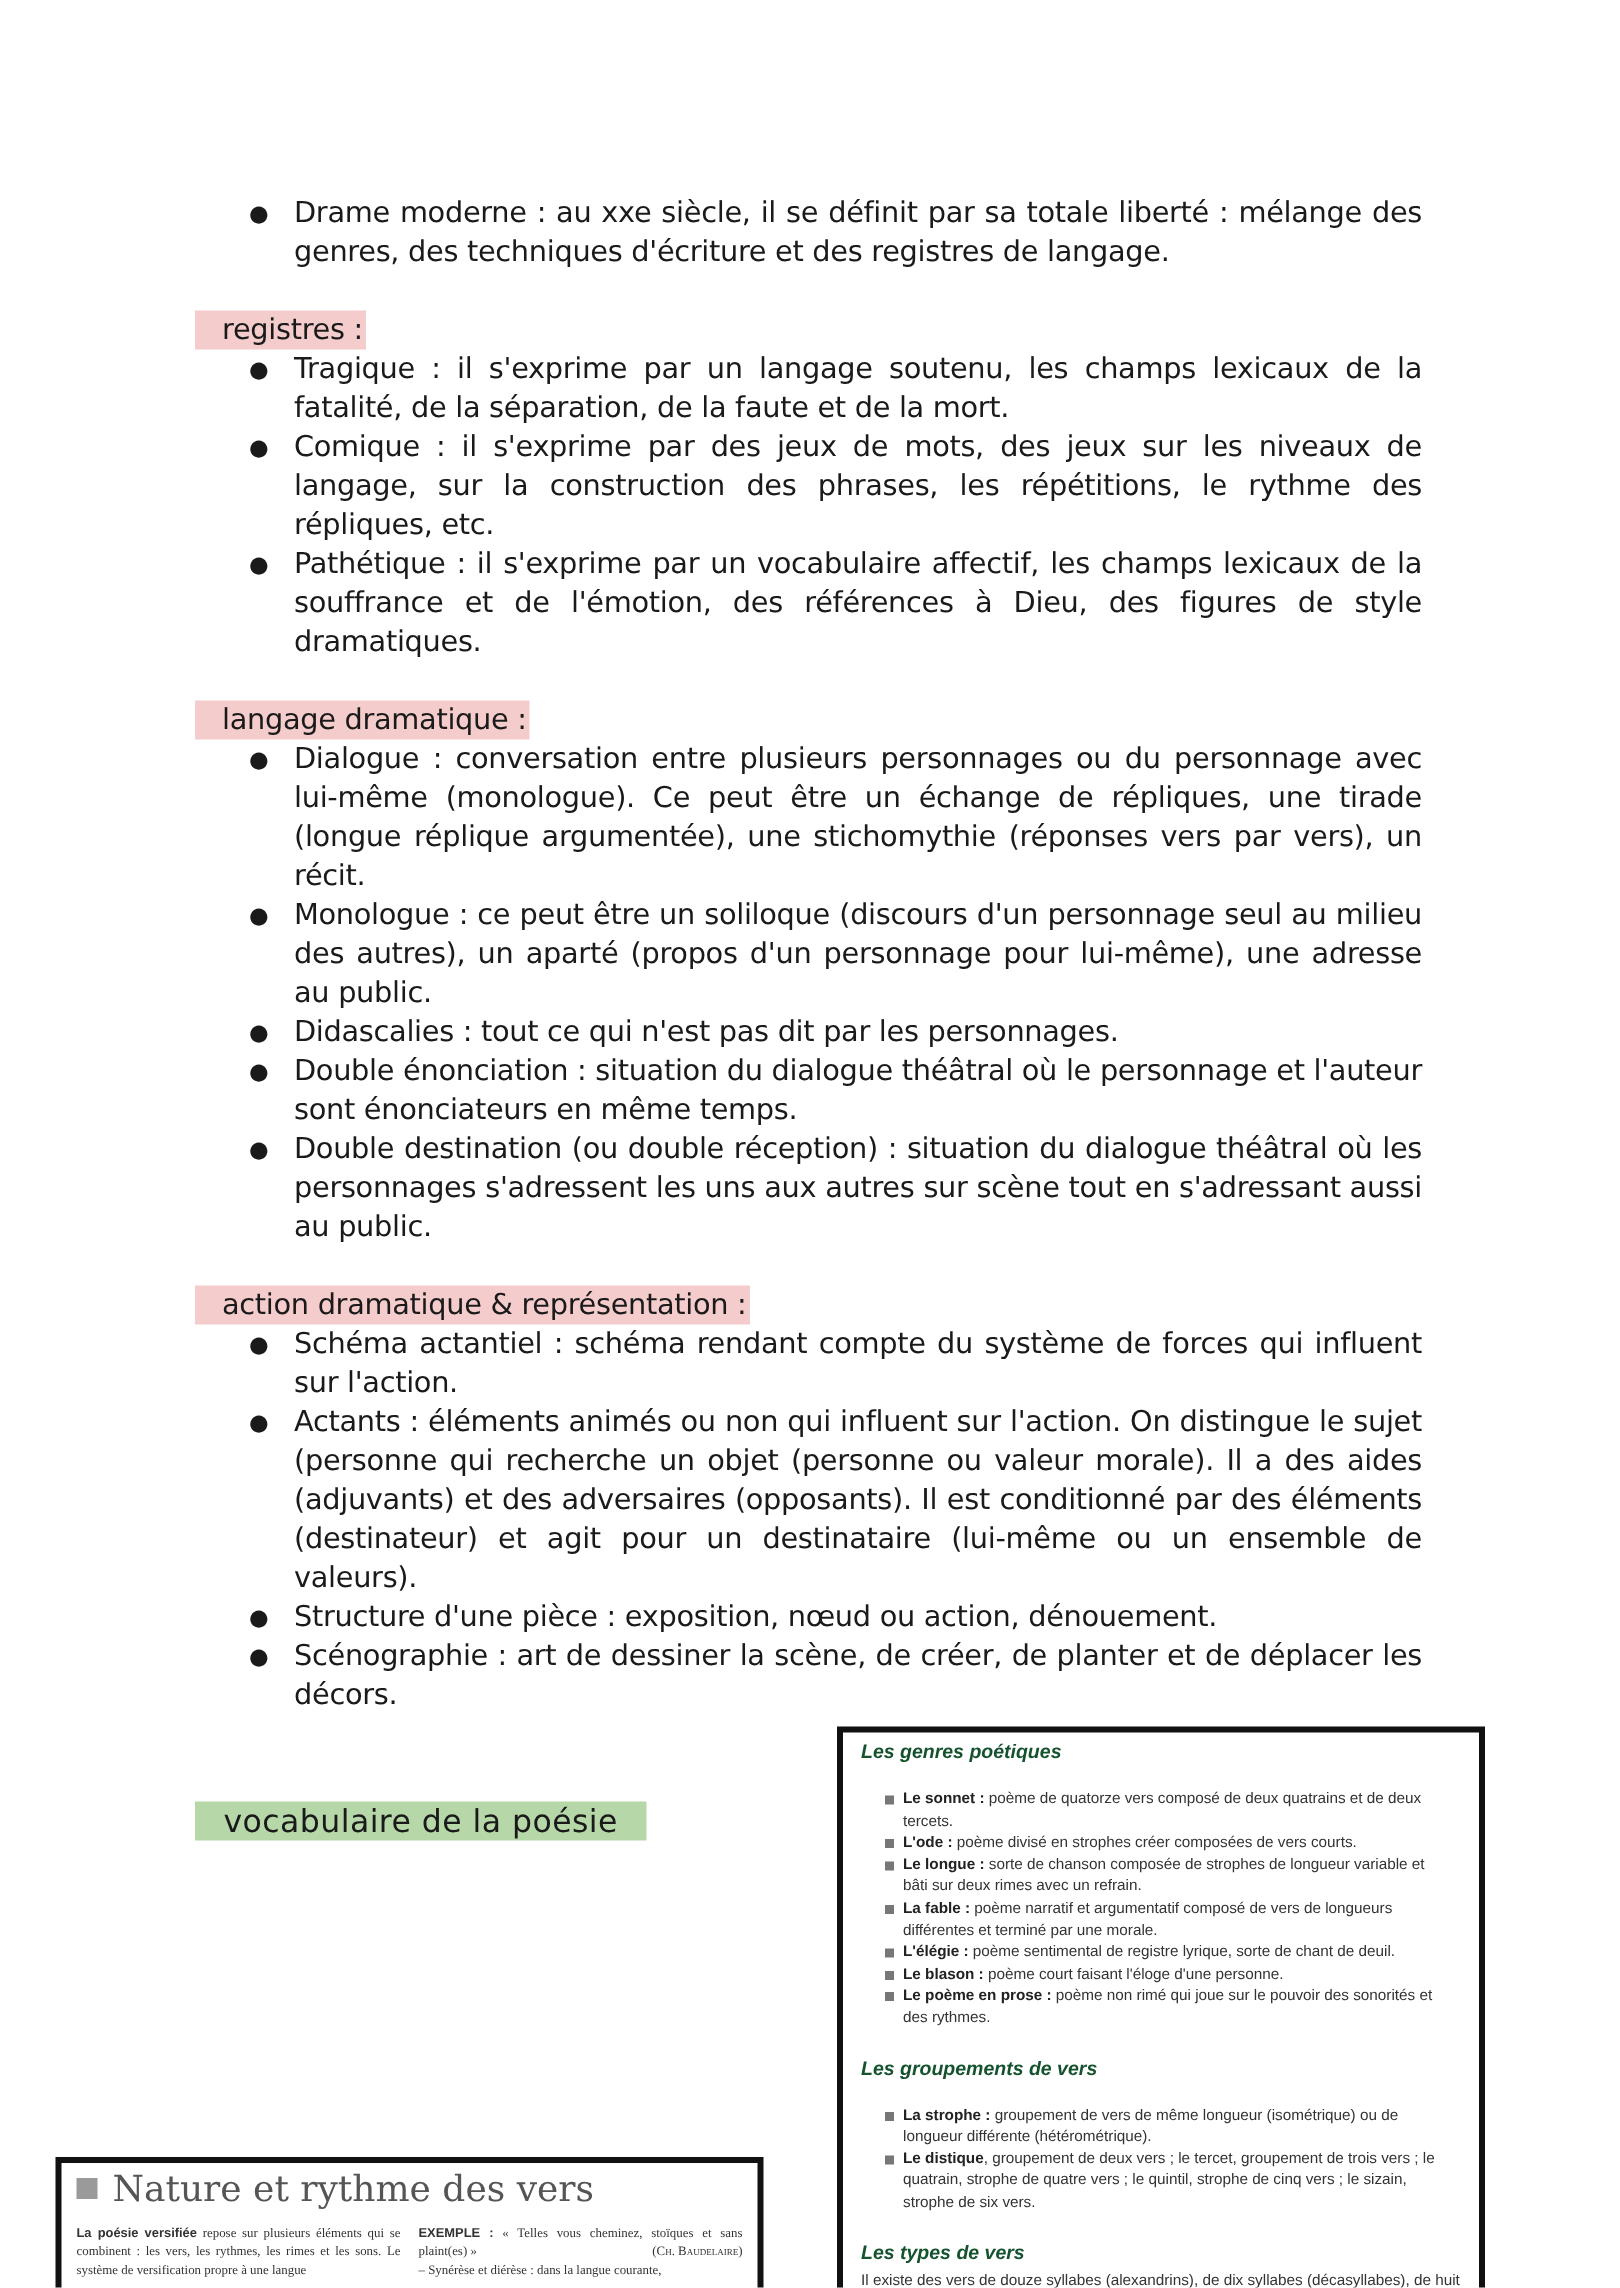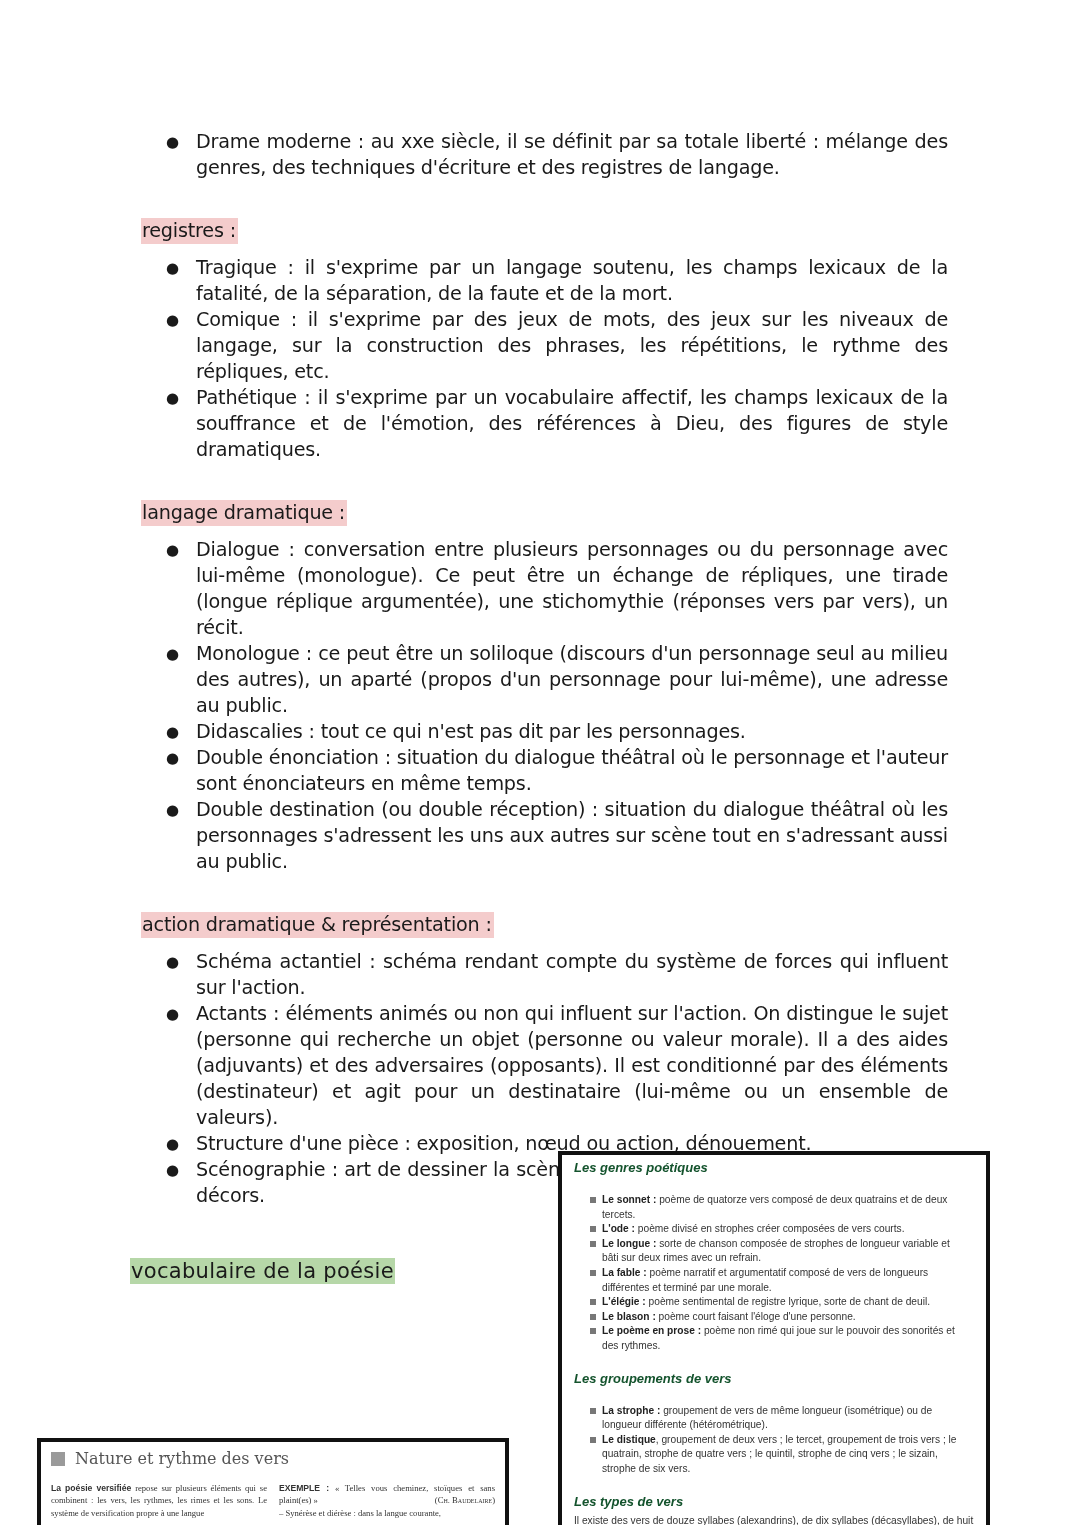--- a/index.html
+++ b/index.html
@@ -6,34 +6,34 @@
   body {
     width: 1080px; height: 1525px; overflow: hidden; position: relative;
     background: #ffffff; color: #1a1a1a;
     font-family: "DejaVu Sans", sans-serif;
   }
   .notes {
     position: absolute; left: 130px; top: 129px; width: 818px;
     font-size: 19.2px; line-height: 26px; letter-spacing: -0.2px;
   }
   .section-heading {
-    display: inline-block; background: #f4cccc; padding: 0 2px 0 1px;
-    margin: 11px; font-weight: normal; font-size: 19.2px; line-height: 26px;
+    display: inline-block; background: #f4cccc; padding: 0 2px 0 18px;
+    margin: 0; font-weight: normal; font-size: 19.2px; line-height: 26px;
   }
   .section { margin-bottom: 26px; }
   ul.items { list-style: none; margin: 0; padding: 0; }
   ul.items li {
     position: relative; padding-left: 66px; text-align: justify;
   }
   ul.items li .bullet {
     position: absolute; left: 36px; top: 0; font-size: 15px;
   }
   .green-heading {
-    position: absolute; left: 130px; top: 1258px;
-    background: #b6d7a8; font-size: 21px; line-height: 26px; padding: 0 1px;
+    position: absolute; left: 130px; top: 1201px;
+    background: #b6d7a8; font-size: 21px; line-height: 26px; padding: 0 19px;
     letter-spacing: 0.3px;
   }
   
   .scan-right {
     position: absolute; left: 558px; top: 1151px; width: 432px; height: 390px;
     border: 4px solid #111; background: #fff; box-sizing: border-box;
     padding: 4px 10px 0 12px; color: #333;
     font-family: "Liberation Sans", sans-serif; font-size: 10.2px; line-height: 14.6px;
   }
   .scan-right h4 {
@@ -47,21 +47,21 @@
     position: absolute; left: 0; top: 4px; width: 6px; height: 6px; background: #777;
   }
   .scan-right b { color: #222; }
   
   .scan-left {
     position: absolute; left: 37px; top: 1438px; width: 472px; height: 110px;
     border: 4px solid #111; box-sizing: border-box; background: #fff;
     padding: 4px 10px 0 10px; color: #333;
   }
   .scan-left .title {
-    font-family: "DejaVu Serif", serif; font-size: 16px; color: #555; line-height: 26px;
+    font-family: "DejaVu Serif", serif; font-size: 24px; color: #555; line-height: 26px;
     display: flex; align-items: center;
   }
   .scan-left .title .sq {
     display: inline-block; width: 14px; height: 14px; background: #9a9a9a; margin-right: 10px;
   }
   .scan-left .cols { display: flex; gap: 12px; margin-top: 10px; }
   .scan-left .col {
     flex: 1; font-family: "Liberation Serif", serif; font-size: 8.6px; line-height: 12.3px;
     text-align: justify;
   }

